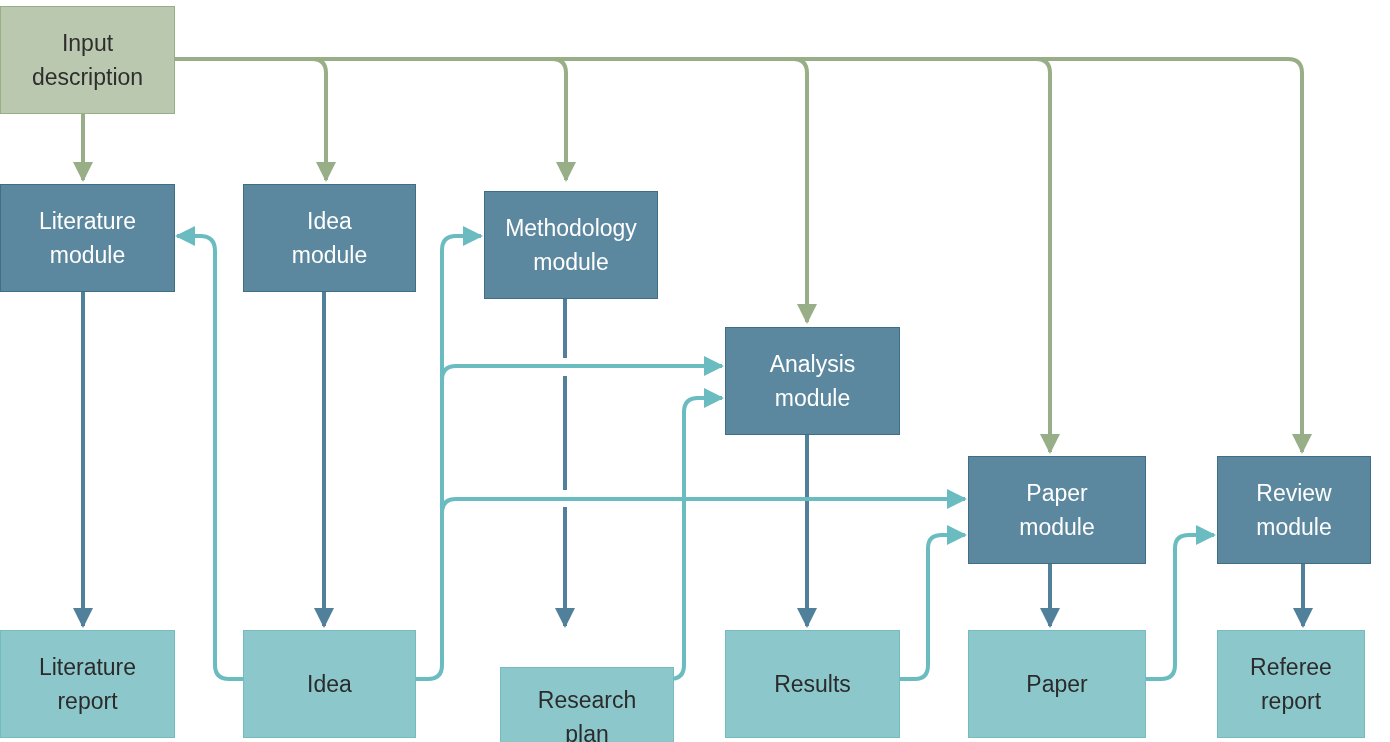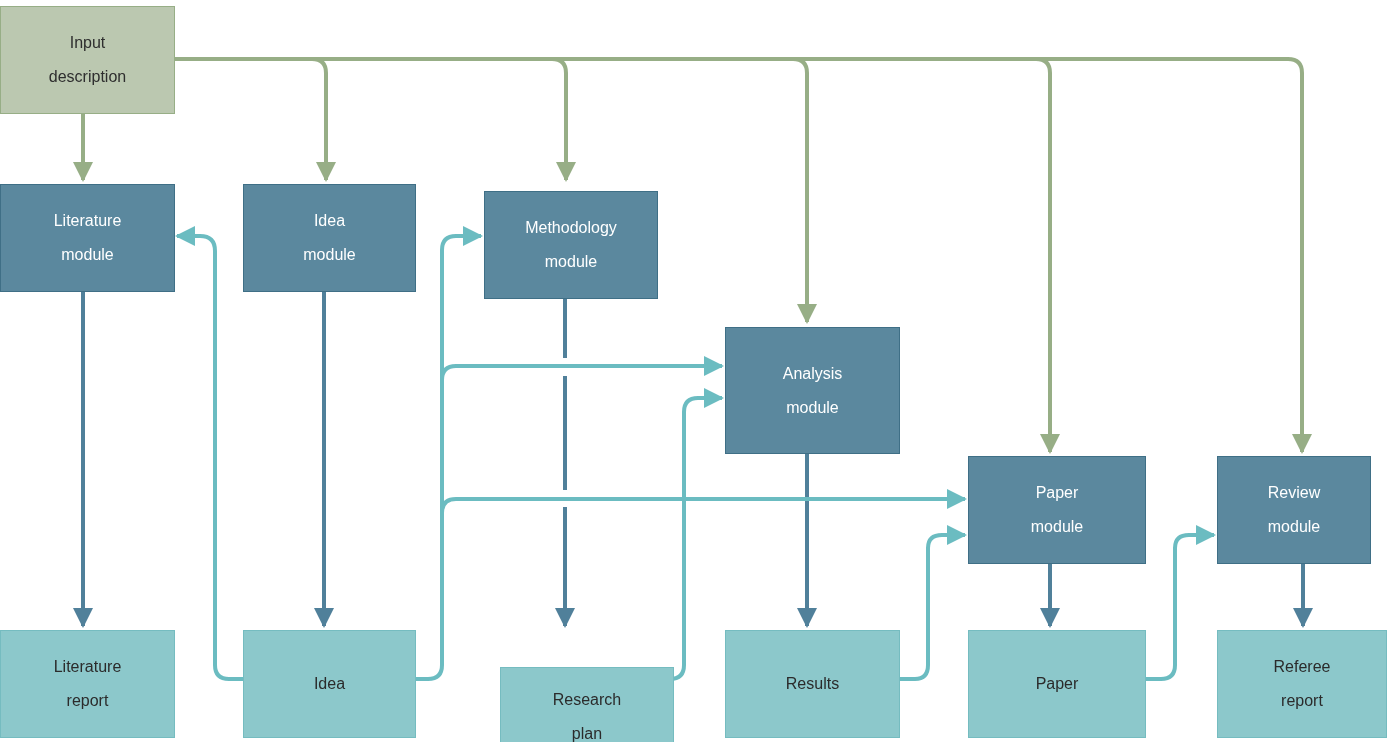--- a/index.html
+++ b/index.html
@@ -1,18 +1,18 @@
 <!DOCTYPE html>
 <html><head>
 <meta charset="utf-8">
 <style>
   html, body { margin:0; padding:0; background:#ffffff; }
   body { width:1390px; height:742px; position:relative; overflow:hidden; font-family:"Liberation Sans", sans-serif; }
   svg.edges { position:absolute; left:0; top:0; width:1390px; height:742px; }
-  .node { position:absolute; box-sizing:border-box; display:flex; align-items:center; justify-content:center; text-align:center; font-size:16px; line-height:34px; white-space:pre-line; }
+  .node { position:absolute; box-sizing:border-box; display:flex; align-items:center; justify-content:center; text-align:center; font-size:23px; line-height:34px; white-space:pre-line; }
   .input { background:#bbc8b0; border:1.5px solid #97ae86; color:#2e2e2e; }
   .module { background:#5b889e; border:1.5px solid #3f6f86; color:#ffffff; }
   .output { background:#8cc8cb; border:1.5px solid #75bcc0; color:#2b2b2b; }
 </style>
 </head>
 <body>
 
 <svg class="edges" xmlns="http://www.w3.org/2000/svg">
   <defs>
     <marker id="ah-green" viewBox="0 0 10 10" refX="9" refY="5" markerWidth="5" markerHeight="7" orient="auto" markerUnits="strokeWidth">
@@ -59,28 +59,28 @@
 
 <div class="node input" style="left:0;top:6px;width:175px;height:108px;"><span>Input
 description</span></div>
 
 <div class="node module" style="left:0;top:184px;width:175px;height:108px;"><span>Literature
 module</span></div>
 <div class="node module" style="left:243px;top:184px;width:173px;height:108px;"><span>Idea
 module</span></div>
 <div class="node module" style="left:484px;top:191px;width:174px;height:108px;"><span>Methodology
 module</span></div>
-<div class="node module" style="left:725px;top:327px;width:175px;height:127px;justify-content:center;"><span>Analysis
+<div class="node module" style="left:725px;top:327px;width:175px;height:108px;justify-content:center;"><span>Analysis
 module</span></div>
 <div class="node module" style="left:968px;top:456px;width:178px;height:108px;"><span>Paper
 module</span></div>
 <div class="node module" style="left:1217px;top:456px;width:154px;height:108px;"><span>Review
 module</span></div>
 
 <div class="node output" style="left:0;top:630px;width:175px;height:108px;"><span>Literature
 report</span></div>
 <div class="node output" style="left:243px;top:630px;width:173px;height:108px;"><span>Idea</span></div>
 <div class="node output" style="left:500px;top:630px;width:174px;height:100px;margin-top:37px;"><span>Research
 plan</span></div>
 <div class="node output" style="left:725px;top:630px;width:175px;height:108px;"><span>Results</span></div>
 <div class="node output" style="left:968px;top:630px;width:178px;height:108px;"><span>Paper</span></div>
-<div class="node output" style="left:1217px;top:630px;width:170px;height:108px;"><span>Referee
+<div class="node output" style="left:1217px;top:630px;width:148px;height:108px;"><span>Referee
 report</span></div>
 
 </body></html>

